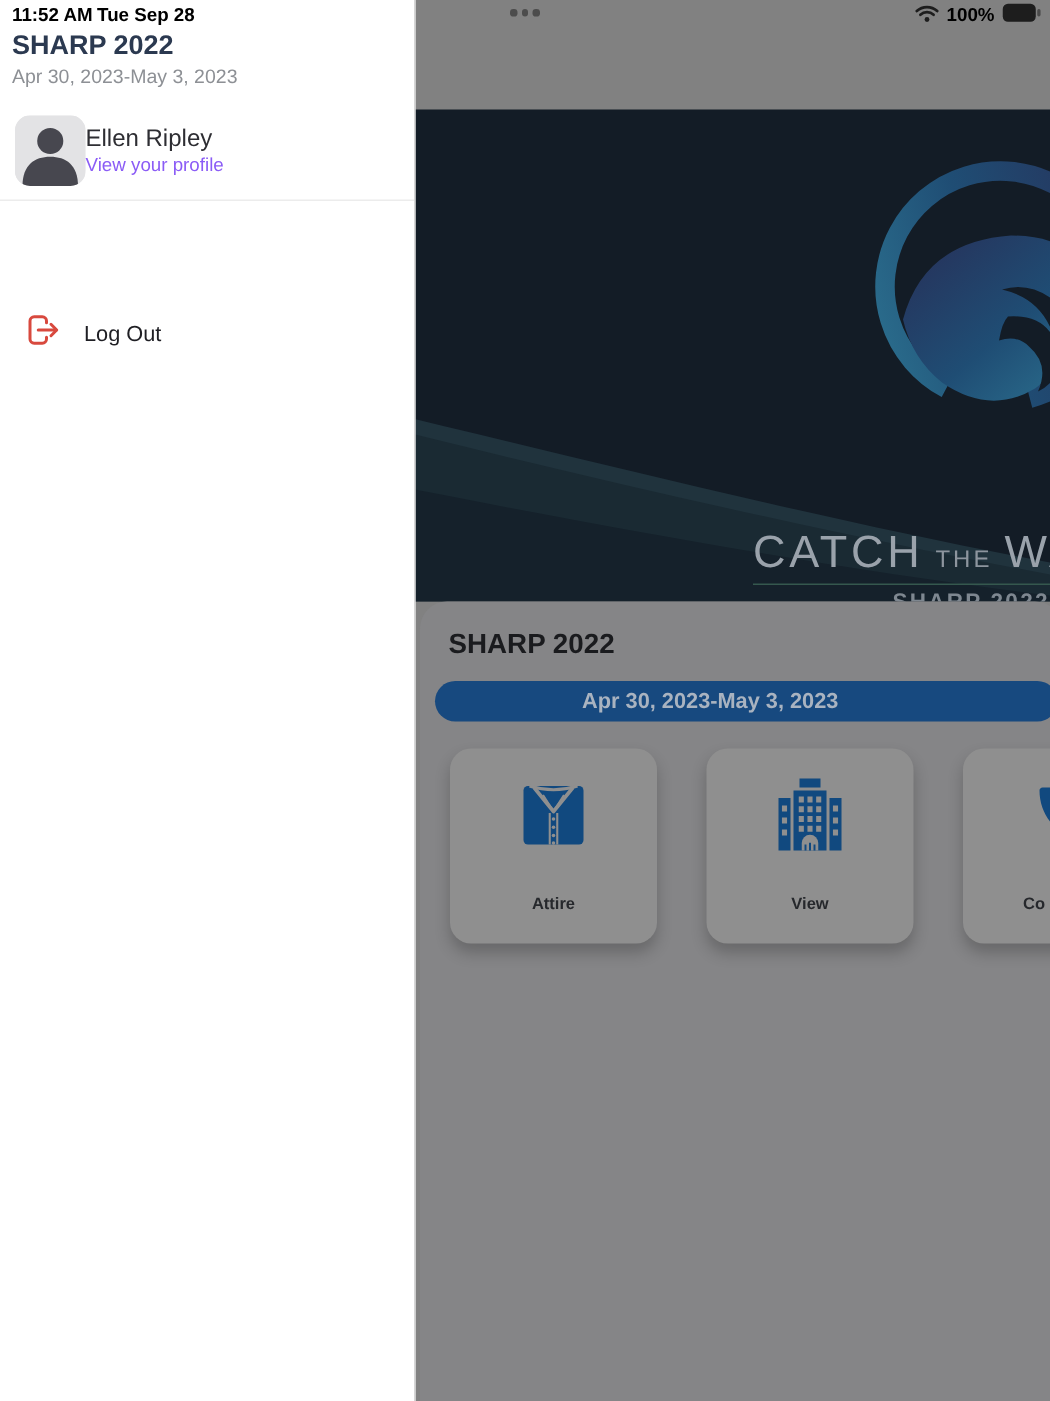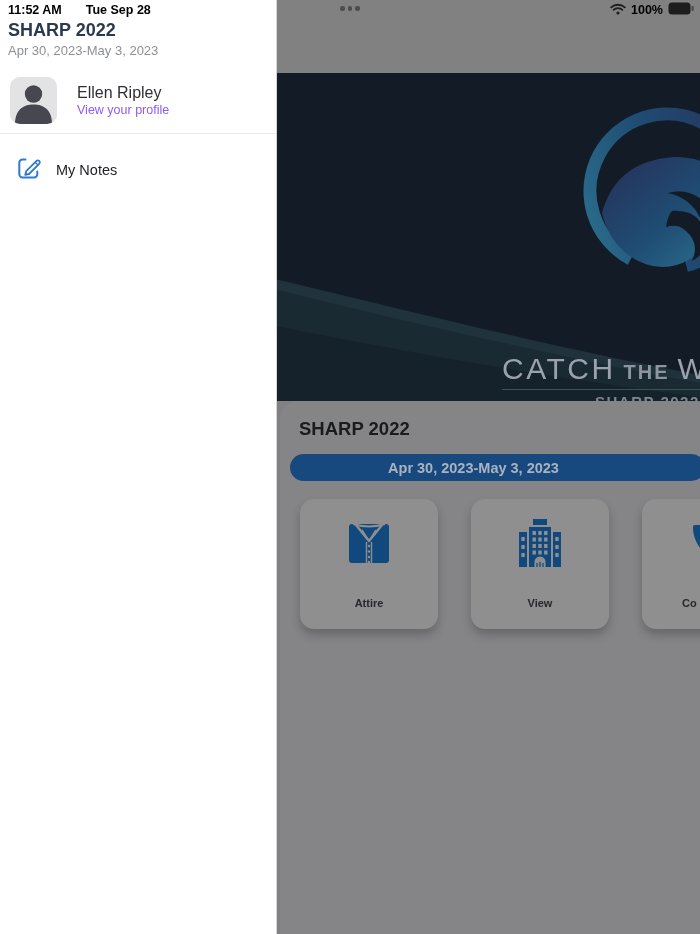--- a/index.html
+++ b/index.html
@@ -14,21 +14,21 @@
   .dots{position:absolute;left:340px;top:6px;display:flex;gap:3px;}
   .dots i{width:4.5px;height:4.5px;border-radius:50%;background:#4c4c4c;}
   .status-right{position:absolute;right:6px;top:2px;height:16px;display:flex;align-items:center;gap:5px;
     color:#000000;font-size:12.5px;font-weight:700;}
   
   .banner{position:absolute;left:0;top:73px;width:700px;height:328px;background:#131c26;overflow:hidden;}
   .banner-curves{position:absolute;left:0;top:0;}
   .wave-logo{position:absolute;left:576px;top:22px;}
   .catch{position:absolute;left:502px;top:279px;white-space:nowrap;color:#9aa2ab;
     font-size:30px;font-weight:400;letter-spacing:2.5px;}
-  .catch .small{font-size:20px;letter-spacing:2px;color:#8d959e;margin:0 8px;font-weight:bold;}
+  .catch .small{font-size:16px;letter-spacing:2px;color:#8d959e;margin:0 8px;}
   .catch-rule{position:absolute;left:502px;top:316px;width:212px;height:1px;background:#35584e;}
   .brand{position:absolute;left:595px;top:320px;font-size:15px;font-weight:700;
     letter-spacing:1.5px;color:#7e8790;white-space:nowrap;}
   
   .sheet{position:absolute;left:280px;top:401px;width:428px;height:533px;background:#858587;
     border-radius:18px 18px 0 0;overflow:hidden;}
   .section-title{position:absolute;left:19px;top:17px;font-size:18.5px;font-weight:700;color:#1a1b1e;}
   .pill{position:absolute;left:10px;top:53px;width:415px;height:27px;background:#17497f;border-radius:14px;
     display:flex;align-items:center;justify-content:center;box-sizing:border-box;padding-right:48px;
     color:#a9b3c0;font-weight:700;font-size:14.5px;}
@@ -36,25 +36,25 @@
   .card{position:relative;width:138px;height:130px;background:#8f8f8f;border-radius:14px;
     box-shadow:0 6px 10px rgba(0,0,0,.22);flex:none;}
   .card-icon{position:absolute;top:16px;left:0;right:0;display:flex;justify-content:center;}
   .card-label{position:absolute;bottom:20px;left:0;width:100%;text-align:center;
     font-weight:700;font-size:11px;color:#26282c;}
   .card-label.left{text-align:left;padding-left:40px;box-sizing:border-box;}
   .scrim{position:absolute;inset:0;background:transparent;}
   
   .drawer{position:absolute;left:0;top:0;width:276px;height:934px;background:#ffffff;
     border-right:1px solid #d6d6d6;}
-  .drawer-status{position:absolute;left:8px;top:3px;display:flex;gap:24px;
+  .drawer-status{position:absolute;left:8px;top:3px;display:flex;gap:3px;
     font-size:12.5px;font-weight:700;color:#000;}
   .drawer-title{position:absolute;left:8px;top:20px;font-size:18px;font-weight:700;color:#2b3950;}
   .drawer-dates{position:absolute;left:8px;top:43px;font-size:13px;color:#8d9095;}
-  .profile{position:absolute;left:10px;top:77px;display:flex;align-items:center;gap:20px;width:256px;cursor:pointer;}
+  .profile{position:absolute;left:10px;top:77px;display:flex;align-items:center;gap:0;width:256px;cursor:pointer;}
   .avatar{width:47px;height:47px;border-radius:10px;background:#e3e3e5;overflow:hidden;flex:none;}
   .p-name{font-size:16px;color:#2e2e33;line-height:19px;}
   .p-sub{font-size:12.5px;color:#8b5cf6;line-height:16px;}
   .divider{position:absolute;left:0;top:133px;width:276px;height:1px;background:#ececec;}
   .menu-item{position:absolute;left:16px;display:flex;align-items:center;gap:14px;cursor:pointer;}
   .menu-item .mlabel{font-size:14.5px;color:#1f1f24;}
   .mi-notes{top:155px;}
   .mi-logout{top:207px;}
 </style>
 </head>
@@ -207,26 +207,26 @@
         </svg>
       </div>
       <div>
         <div class="p-name">Ellen Ripley</div>
         <div class="p-sub">View your profile</div>
       </div>
     </div>
 
     <div class="divider"></div>
 
-    <div class="menu-item mi-notes">
+
+    <div class="menu-item mi-logout">
       <span>
         <svg width="26" height="26" viewBox="0 0 26 26">
-          <path d="M9.5 4.5 H6.5 A3.2 3.2 0 0 0 3.3 7.7 V19.3 A3.2 3.2 0 0 0 6.5 22.5 H18.1 A3.2 3.2 0 0 0 21.3 19.3 V16.5" fill="none" stroke="#2f7ad1" stroke-width="2" stroke-linecap="round"></path>
-          <path d="M10.2 16.2 L20.6 5.8 a2 2 0 0 1 2.8 2.8 L13 19 L9.2 19.9 Z" fill="none" stroke="#2f7ad1" stroke-width="1.8" stroke-linejoin="round"></path>
-          <line x1="19.2" y1="7.2" x2="21.9" y2="9.9" stroke="#2f7ad1" stroke-width="1.4"></line>
+          <path d="M15 8.2 V7 A2.8 2.8 0 0 0 12.2 4.2 H6.8 A2.8 2.8 0 0 0 4 7 V19 A2.8 2.8 0 0 0 6.8 21.8 H12.2 A2.8 2.8 0 0 0 15 19 V17.8" fill="none" stroke="#d8493e" stroke-width="2" stroke-linecap="round"></path>
+          <line x1="9.5" y1="13" x2="21.5" y2="13" stroke="#d8493e" stroke-width="2" stroke-linecap="round"></line>
+          <path d="M18 9.2 L21.8 13 L18 16.8" fill="none" stroke="#d8493e" stroke-width="2" stroke-linecap="round" stroke-linejoin="round"></path>
         </svg>
       </span>
-      <span class="mlabel">My Notes</span>
-    </div>
-
+      <span class="mlabel">Log Out</span>
+    </div>
   </aside>
 
 </div>
 
 </body></html>

